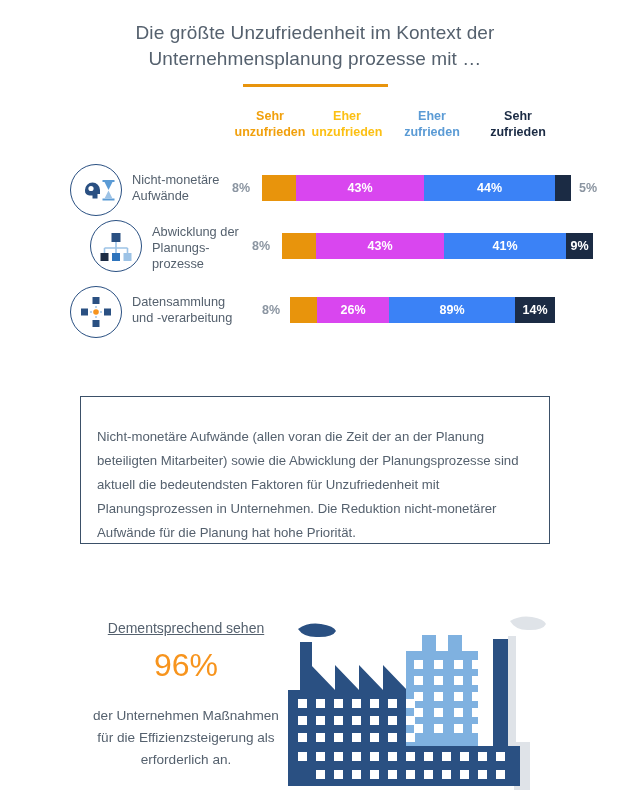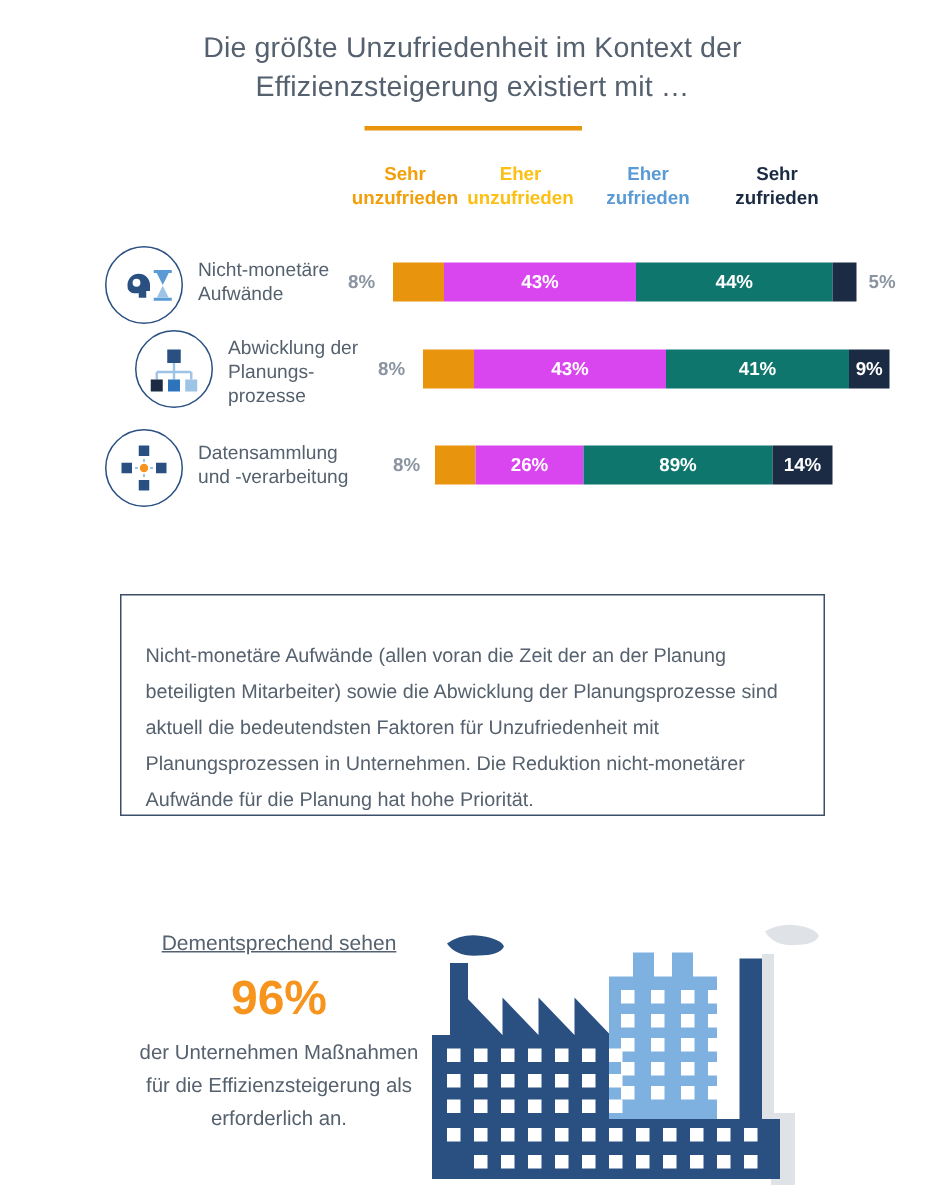--- a/index.html
+++ b/index.html
@@ -104,21 +104,21 @@
     align-items: center;
     justify-content: center;
     font-size: 12.5px;
     font-weight: 700;
     color: #ffffff;
     box-sizing: border-box;
     overflow: hidden;
   }
   .seg.s0 { background: #e8940c; }
   .seg.s1 { background: #d946ef; }
-  .seg.s2 { background: #0f766e; }
+  .seg.s2 { background: #3b82f6; }
   .seg.s3 { background: #1b2b44; }
   .seg.hide-label { color: transparent; }
 
   .outside-label {
     position: absolute;
     font-size: 12.5px;
     font-weight: 700;
     color: #8b95a1;
     line-height: 26px;
   }
@@ -154,44 +154,44 @@
   }
   .bt-lead {
     font-size: 14px;
     line-height: 21px;
     color: #55616e;
     text-decoration: underline;
   }
   .bt-pct {
     font-size: 32px;
     line-height: 44px;
-    font-weight: 700;
+    font-weight: 400;
     color: #f7941d;
     margin-top: 4px;
   }
   .bt-tail {
     font-size: 13.6px;
     line-height: 22px;
     color: #55616e;
-    margin-top: 4px;
+    margin-top: 18px;
   }
 
   .factory {
     position: absolute;
     left: 288px;
     top: 596px;
     width: 332px;
     height: 200px;
   }
 </style>
 </head>
 <body>
 
 <div class="title-wrap">
-  <h1 class="title">Die größte Unzufriedenheit im Kontext der Effizienzsteigerung existiert mit …</h1>
+  <h1 class="title">Die größte Unzufriedenheit im Kontext der Unternehmensplanung prozesse mit …</h1>
   <div class="title-rule"></div>
 </div>
 
 <div class="legend">
   <div class="legend-item lg0">
     <span>Sehr</span>
     <span>unzufrieden</span>
   </div>
   <div class="legend-item lg1">
     <span>Eher</span>

